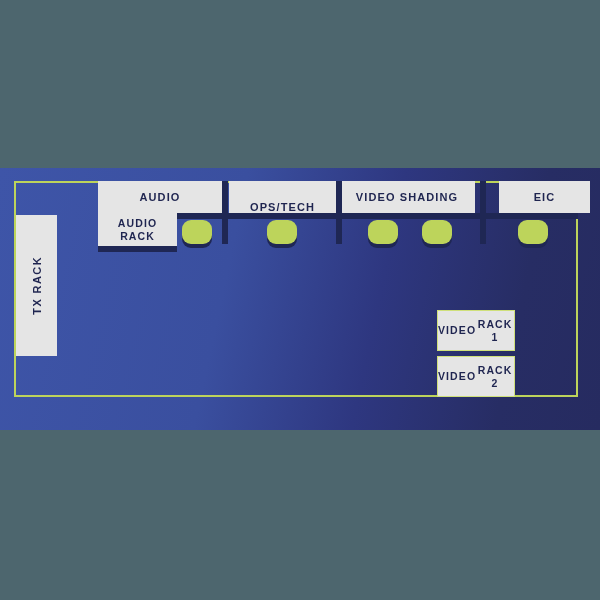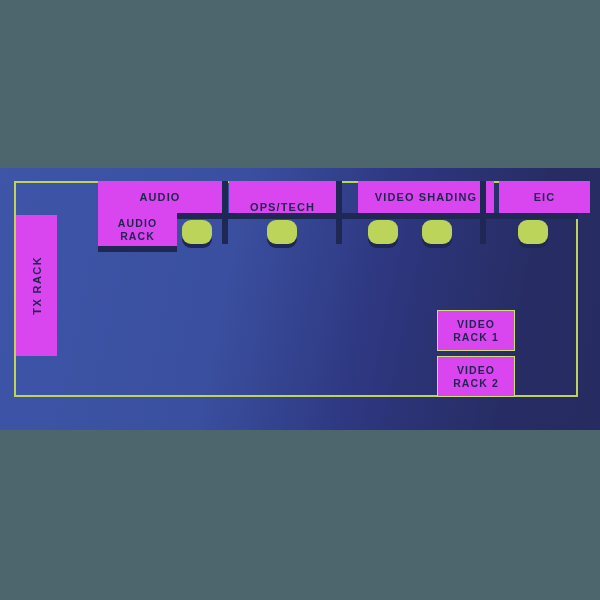--- a/index.html
+++ b/index.html
@@ -30,37 +30,37 @@
     position: absolute;
     left: 14px;
     top: 181px;
     width: 564px;
     height: 216px;
     border: 2px solid #bdd45b;
     box-sizing: border-box;
   }
   .limebox {
     position: absolute;
-    background: #d946ef;
+    background: #e5e5e5;
     color: #1f2550;
     font-weight: bold;
     font-size: 11px;
     letter-spacing: 1.1px;
     text-transform: uppercase;
     display: flex;
     align-items: center;
     justify-content: center;
     text-align: center;
     box-sizing: border-box;
   }
   
   .station        { top: 181px; height: 32px; }
   .station-audio  { left:  98px; width: 124px; }
   .station-ops    { left: 229px; width: 107px; align-items: flex-end; }
-  .station-video  { left: 358px; width: 136px; }
+  .station-video  { left: 339px; width: 136px; }
   .station-eic    { left: 487px; width:  91px; margin-left: 12px; }
   
   .navybar { position: absolute; background: #1f2754; }
   .divider { top: 181px; width: 6px; height: 63px; }
   .divider-1 { left: 222px; }
   .divider-2 { left: 336px; }
   .divider-3 { left: 480px; }
   .deskline  { left: 169px; top: 213px; width: 409px; height: 6px; }
   
   .audio-rack {
@@ -72,21 +72,21 @@
     left: 16px; top: 215px; width: 41px; height: 141px;
   }
   .tx-rack .vtext {
     writing-mode: vertical-rl;
     transform: rotate(180deg);
     letter-spacing: 1.4px;
     white-space: nowrap;
   }
   .video-rack {
     left: 437px; width: 78px; height: 41px;
-    flex-direction: column; line-height: 13px; font-size: 10.5px;
+    flex-direction: row; line-height: 13px; font-size: 10.5px;
     border: 1px solid #cfe07a;
   }
   .video-rack-1 { top: 310px; }
   .video-rack-2 { top: 356px; }
   
   .chair {
     position: absolute;
     top: 220px;
     width: 30px;
     height: 24px;

